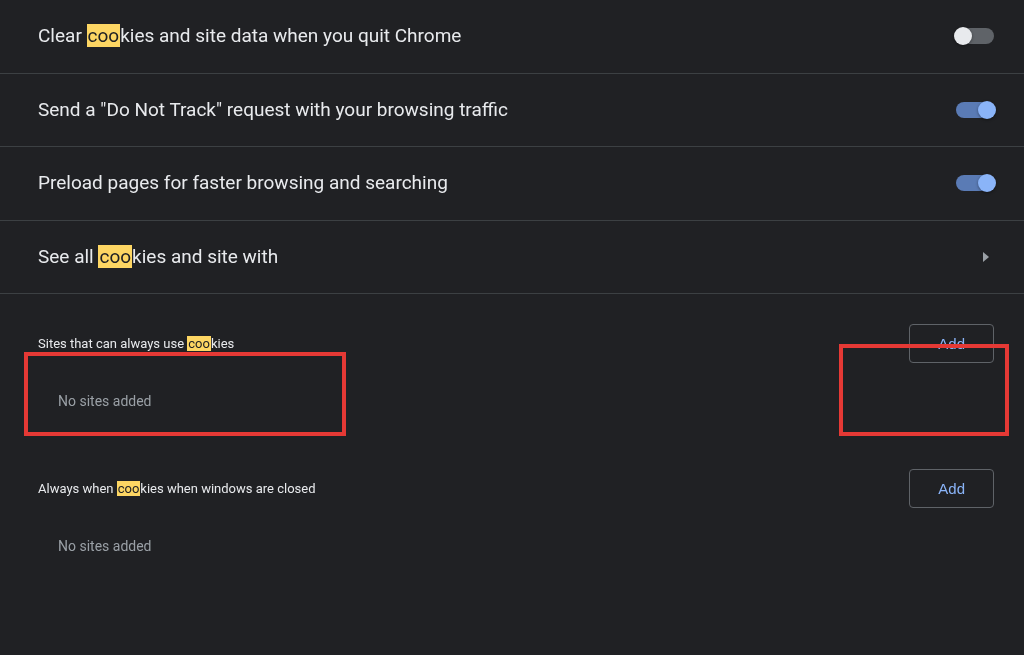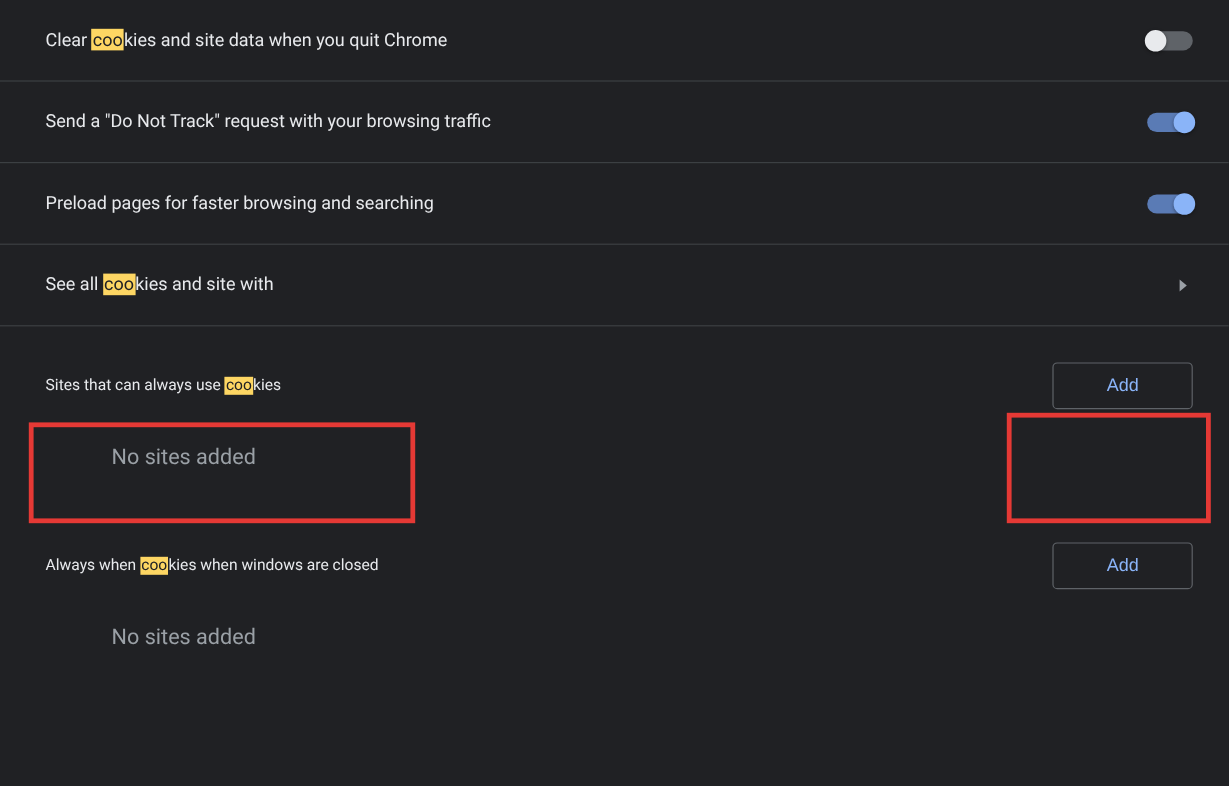--- a/index.html
+++ b/index.html
@@ -14,21 +14,21 @@
     }
     .settings-row {
       display: flex;
       align-items: center;
       justify-content: space-between;
       padding: 22px 20px 22px 38px;
       border-bottom: 1px solid #3c4043;
       min-height: 68px;
     }
     .row-text { flex: 1; padding-right: 40px; }
-    .row-title { color: #e8eaed; font-size: 15px; line-height: 1.5; }
+    .row-title { color: #e8eaed; font-size: 19px; line-height: 1.5; }
     .row-subtitle { color: #9aa0a6; font-size: 14px; line-height: 1.6; margin-top: 2px; }
     .highlight { background: #fdd663; color: #202124; padding: 0 1px; }
     .toggle {
       width: 38px;
       height: 16px;
       border-radius: 10px;
       position: relative;
       cursor: pointer;
       margin-right: 10px;
       flex-shrink: 0;
@@ -57,30 +57,30 @@
       display: flex;
       align-items: center;
       justify-content: space-between;
       padding: 30px 20px 10px 38px;
     }
     .section-title { color: #e8eaed; font-size: 13px; }
     .add-btn {
       background: transparent;
       border: 1px solid #5f6368;
       color: #8ab4f8;
-      padding: 10px 44px;
+      padding: 10px 28px;
       font-size: 15px;
       border-radius: 4px;
       cursor: pointer;
       margin-right: 10px;
     }
     .empty-msg {
       color: #9aa0a6;
-      font-size: 18px;
-      padding: 20px 20px 30px 93px;
+      font-size: 14px;
+      padding: 20px 20px 30px 58px;
     }
     .red-box {
       border: 4px solid #e53935;
       position: absolute;
       pointer-events: none;
     }
     .red-box-1 { left: 24px; top: 352px; width: 322px; height: 84px; }
     .red-box-2 { left: 839px; top: 344px; width: 170px; height: 92px; }
   </style>
 </head>

